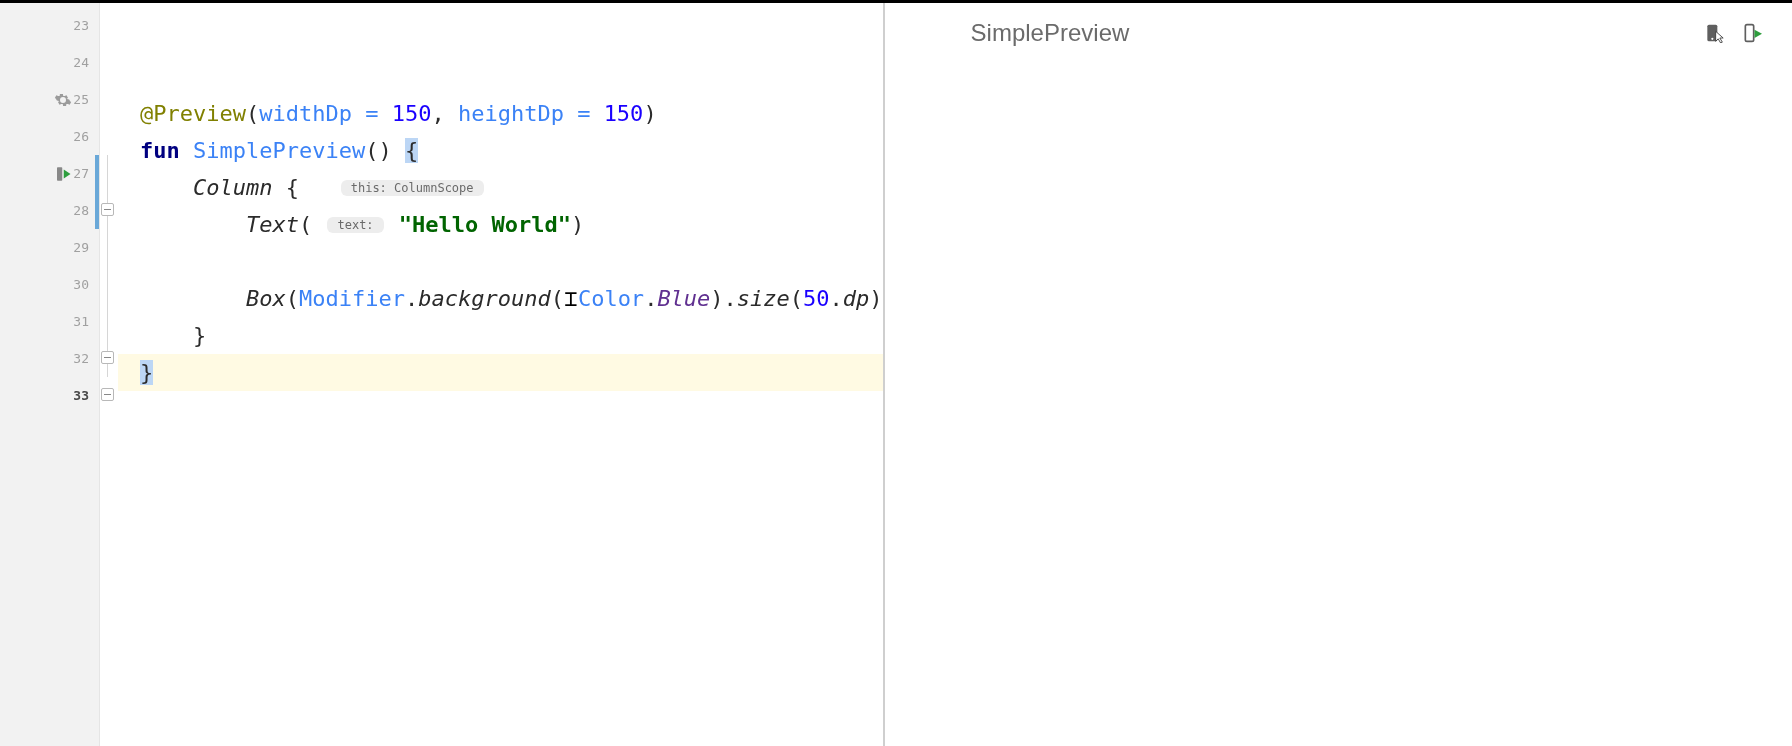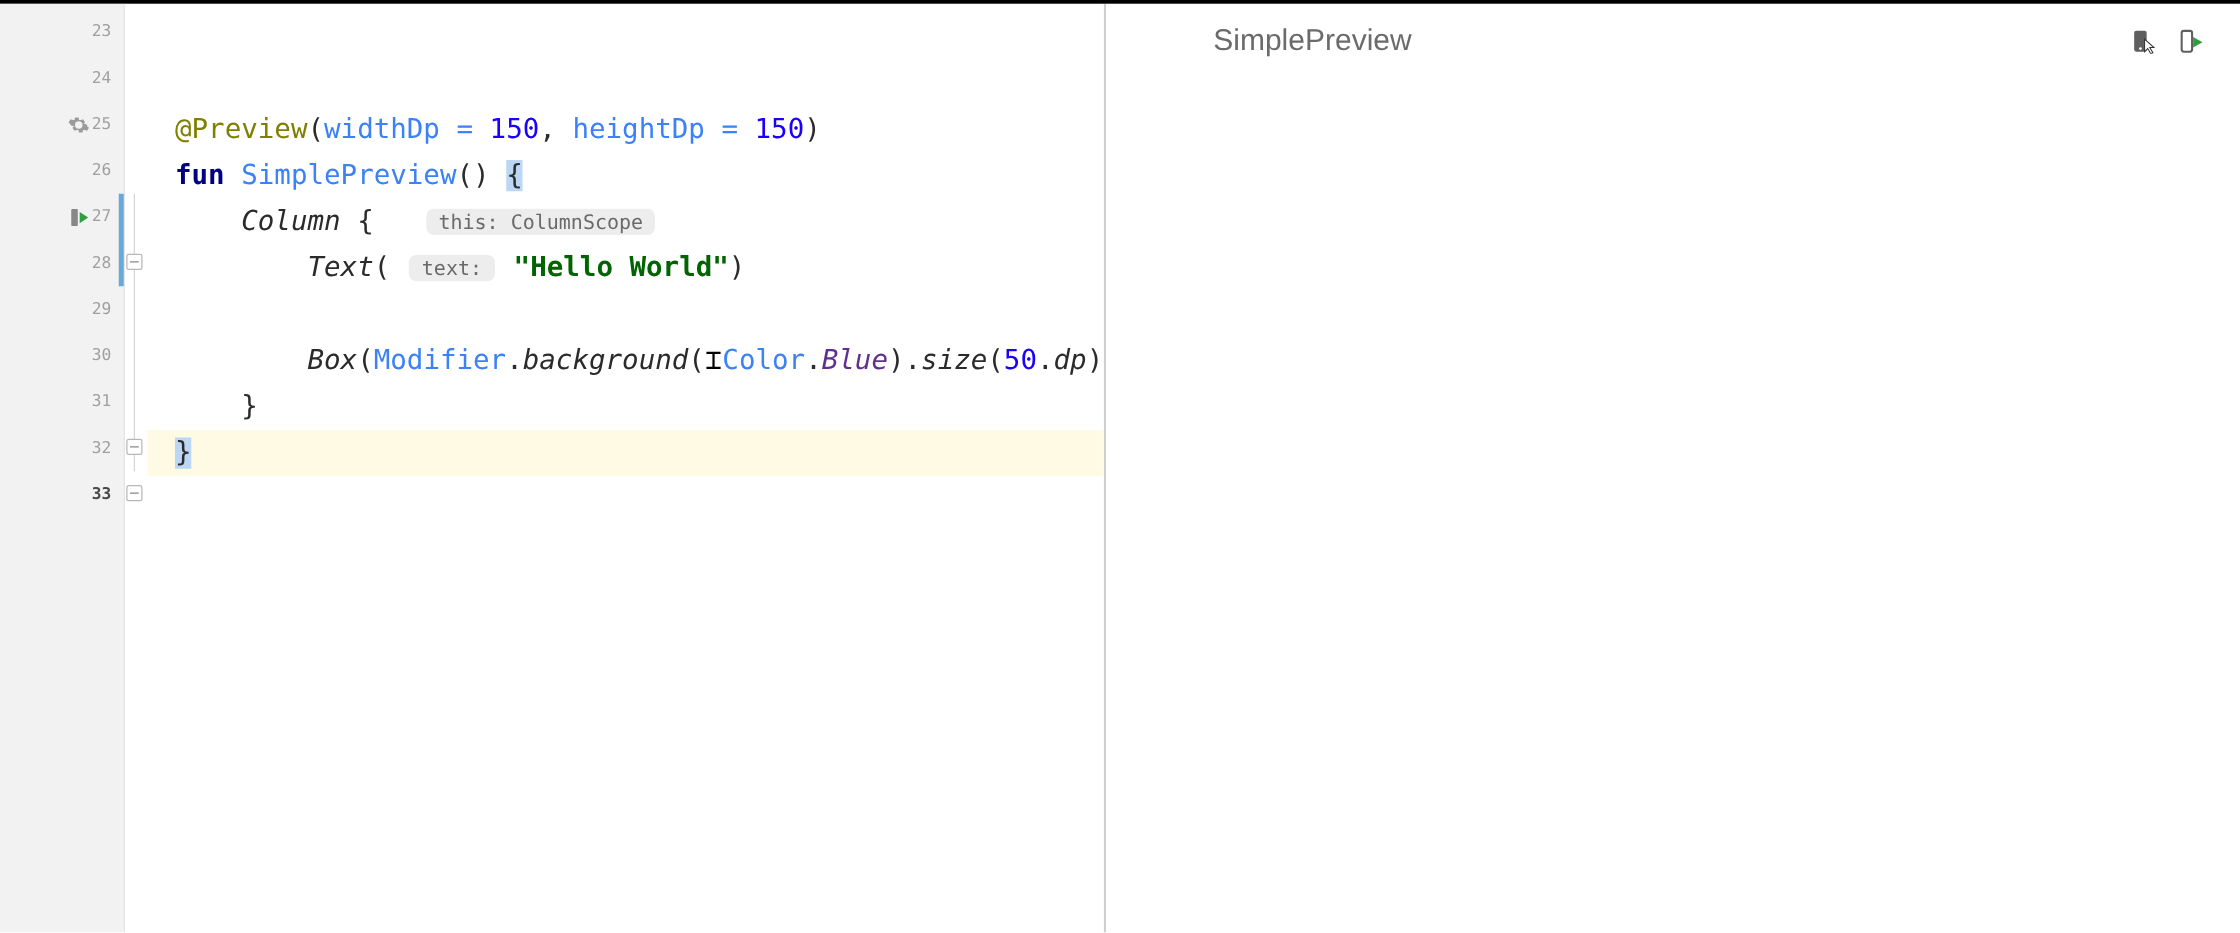--- a/index.html
+++ b/index.html
@@ -8,21 +8,21 @@
 
   
   .editor-pane { display: flex; flex: 0 0 878px; height: 100%; background: #ffffff; position: relative; }
   .gutter { flex: 0 0 100px; background: #f2f2f2; border-right: 1px solid #e5e5e5; padding-top: 4px; }
   .gutter-row { height: 37px; display: flex; align-items: center; justify-content: flex-end; padding-right: 10px; position: relative; }
   .lineno { color: #a0a0a0; font-size: 13px; font-family: "Menlo","Consolas",monospace; user-select: none; }
   .lineno.cur { color: #4a4a4a; font-weight: 700; }
   .gutter-icon { position: absolute; left: 54px; top: 50%; transform: translateY(-50%); }
   .gear-icon svg, .run-icon svg { display: block; }
 
-  .code-col { flex: 1; position: relative; padding-top: 8px; }
+  .code-col { flex: 1; position: relative; padding-top: 18px; }
   .code-line { height: 37px; display: flex; align-items: center; padding-left: 22px; font-size: 22px; white-space: pre; position: relative; }
   .code-line.current { background: #fffae3; }
 
   
   .fold-col { flex: 0 0 18px; position: relative; padding-top: 4px; }
   .fold-row { height: 37px; position: relative; }
   .fold-handle { position: absolute; left: 1px; top: 11px; width: 13px; height: 13px; border: 1px solid #b8b8b8; background: #fff; border-radius: 2px; }
   .fold-handle::before { content: ""; position: absolute; left: 2px; right: 2px; top: 5px; height: 1px; background: #888; }
   .fold-line { position: absolute; left: 7px; top: 0; bottom: 0; width: 1px; background: #d6d6d6; }
   .change-bar { position: absolute; left: -5px; top: 0; bottom: 0; width: 4px; background: #6aa8d8; }
@@ -30,21 +30,21 @@
   
   .tk-anno   { color: #808000; }
   .tk-punc   { color: #2b2b2b; }
   .tk-kw     { color: #000080; font-weight: 600; }
   .tk-name   { color: #3b82f6; }
   .tk-nameit { color: #2b2b2b; font-style: italic; }
   .tk-num    { color: #1a00ff; }
   .tk-str    { color: #006400; font-weight: 600; }
   .tk-prop   { color: #603090; font-style: italic; }
   .tk-ext    { color: #2b2b2b; font-style: italic; }
-  .tk-hint   { background: #ededed; color: #6a6a6a; border-radius: 6px; padding: 1px 10px; font-size: 16px; font-style: normal; font-weight: normal; margin: 0 2px; }
+  .tk-hint   { background: #ededed; color: #6a6a6a; border-radius: 6px; padding: 1px 10px; font-size: 12px; font-style: normal; font-weight: normal; margin: 0 2px; }
   .caret-hl  { background: #bcd6f5; }
   .cursor-anim { display:inline-block; width:14px; text-align:center; color:#000; }
 
   
   .splitter { flex: 0 0 2px; background: #cfcfcf; }
 
   
   .preview-pane { flex: 1; background: #ffffff; display: flex; flex-direction: column; padding: 10px 28px 10px 86px; }
   .preview-header { display: flex; align-items: center; height: 40px; margin-bottom: 6px; }
   .preview-title { color: #6b6b6b; font-size: 24px; font-family: -apple-system, "Segoe UI", sans-serif; flex: 1; }

